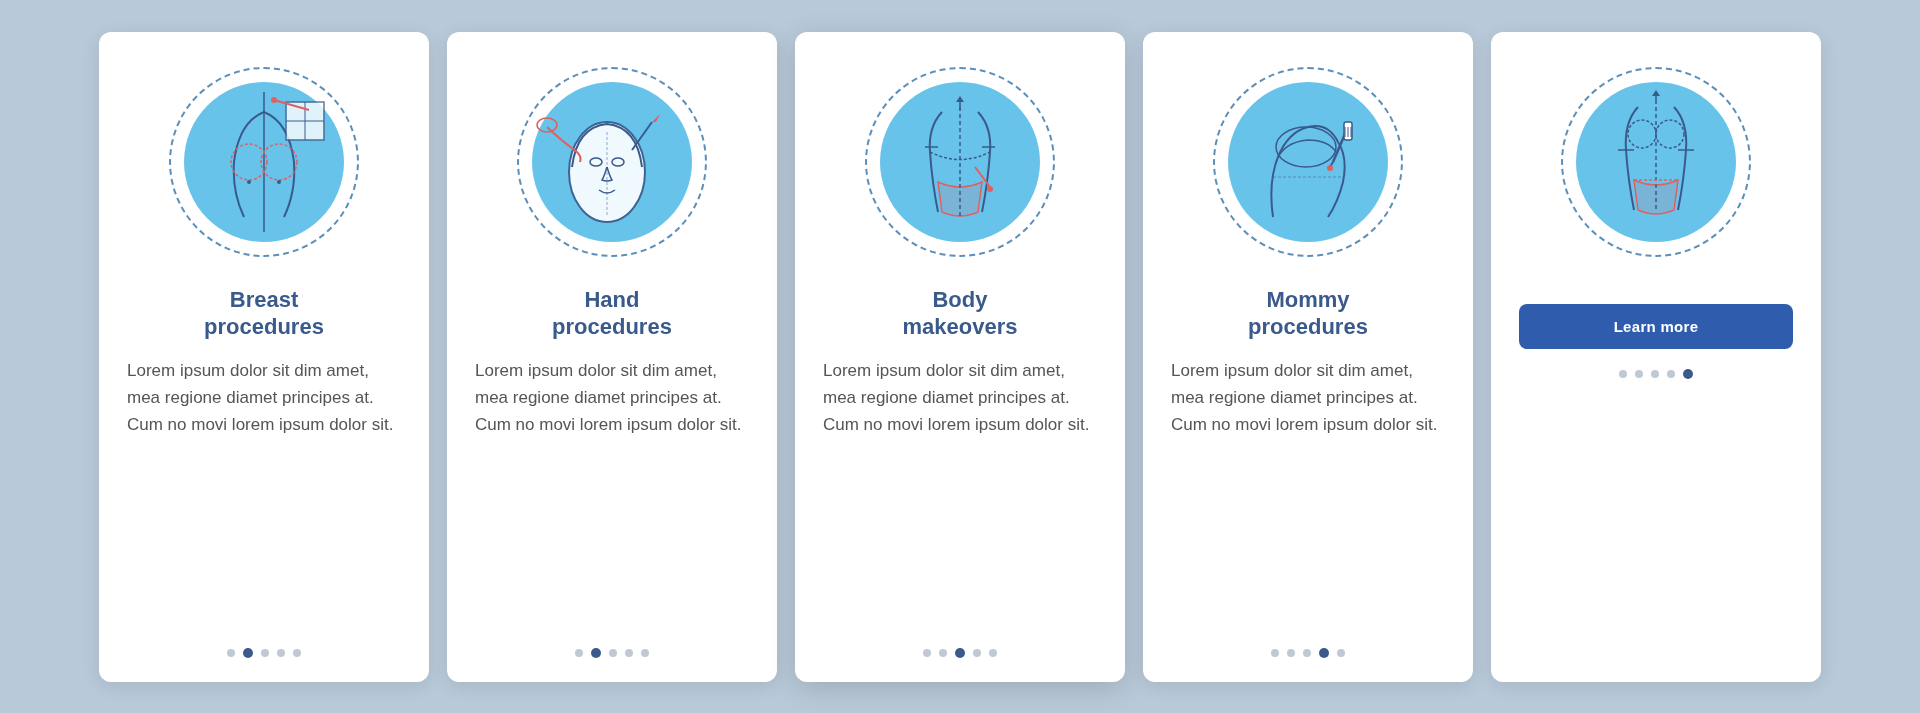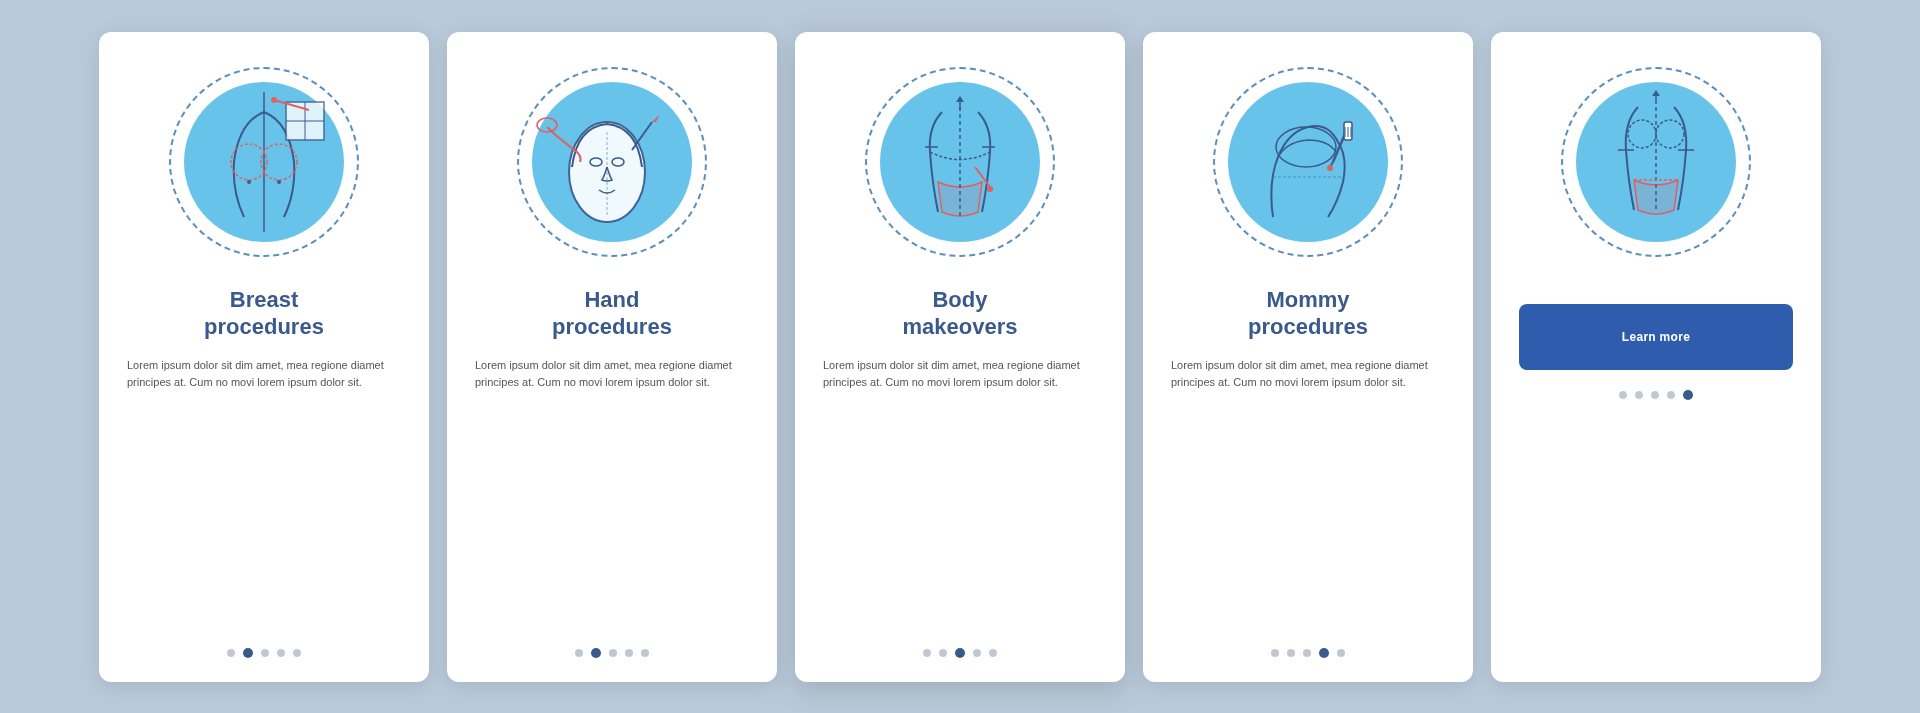--- a/index.html
+++ b/index.html
@@ -82,21 +82,21 @@
     .card-title {
       font-size: 22px;
       font-weight: 700;
       color: #3a5a8c;
       text-align: center;
       margin-bottom: 16px;
       line-height: 1.25;
     }
 
     .card-text {
-      font-size: 11px;
+      font-size: 17px;
       color: #555;
       text-align: left;
       line-height: 1.6;
       flex: 1;
     }
 
     .dots-row {
       display: flex;
       gap: 8px;
       margin-top: 20px;
@@ -115,23 +115,23 @@
       background: #3a5a8c;
       width: 10px;
       height: 10px;
     }
 
     .learn-more-btn {
       background: #2f5cad;
       color: #fff;
       border: none;
       border-radius: 8px;
-      padding: 26px 0;
+      padding: 14px 0;
       width: 100%;
-      font-size: 12px;
+      font-size: 15px;
       font-weight: 600;
       cursor: pointer;
       margin-top: 18px;
       letter-spacing: 0.3px;
     }
   </style>
 </head>
 <body>
 
 <div class="cards-container">

